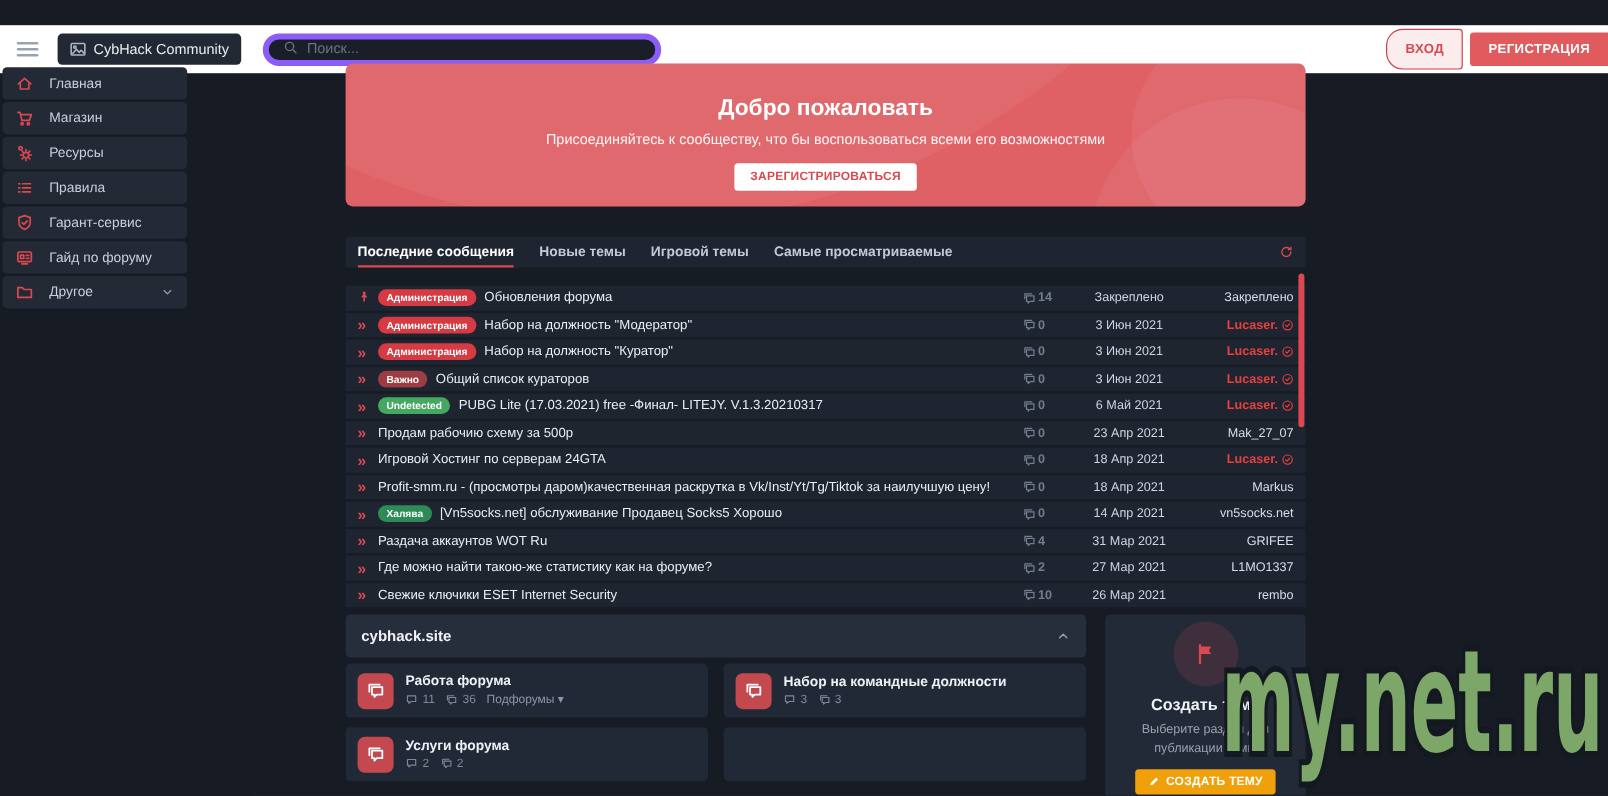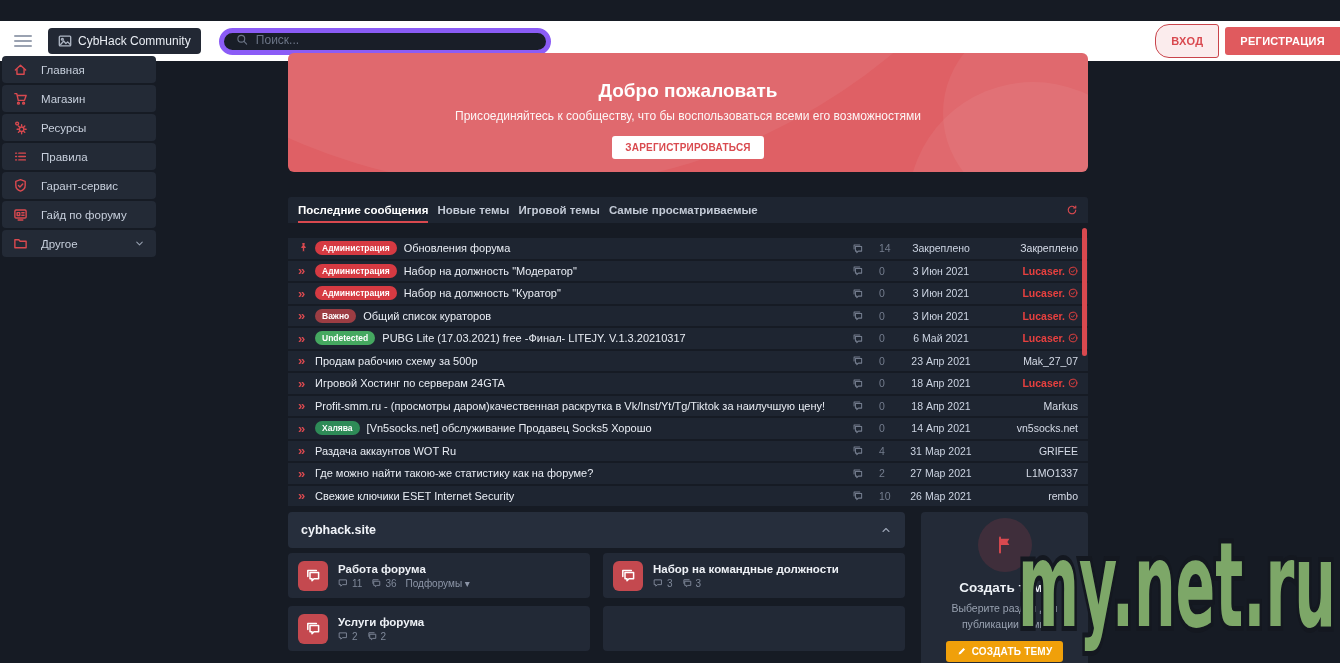--- a/index.html
+++ b/index.html
@@ -52,38 +52,38 @@
   .hero .c3 { width:250px; height:250px; right:-70px; bottom:-160px; }
   .hero-inner { position:relative; }
   .hero h1 { margin-top:27px; font-size:19px; font-weight:bold; }
   .hero p { margin-top:7px; font-size:12px; opacity:.94;text-align:center; }
   .hero .cta { display:inline-block; margin-top:13px; background:#fff; color:#d94a4f;
     font-size:10px; font-weight:bold; padding:6px 13px; border-radius:3px; cursor:pointer; letter-spacing:.2px; }
 
   
   .tabsbar { position:absolute; left:288px; top:197px; width:800px; height:26px;
     background:#1e2531; border-radius:3px 3px 0 0; display:flex; align-items:center;
-    padding:0 10px; gap:9px; }
+    padding:0 10px; gap:21px; }
   .tab { font-size:11.5px; font-weight:bold; color:#c3cad6; height:26px;
     line-height:26px; cursor:pointer; white-space:nowrap; }
   .tab.active { color:#fff; box-shadow:inset 0 -2px 0 #d9494f; }
   .refresh { margin-left:auto; width:12px; height:12px; color:#d9494f; cursor:pointer; }
 
   
   .rows { position:absolute; left:288px; top:238px; width:800px; }
   .trow { height:20.5px; margin-bottom:2px; background:#1e2531; display:flex;
     align-items:center; padding:0 10px; }
   .trow .lead { width:17px; color:#d9494f; font-weight:bold; font-size:13px; line-height:1; flex:none; }
   .trow .lead .ic { width:11px; height:11px; color:#d9494f; }
   .badge { font-size:8.5px; font-weight:bold; color:#fff; padding:2px 7px;
     border-radius:8px; margin-right:7px; white-space:nowrap; flex:none; }
   .ttitle { flex:1; font-size:11px; color:#e9edf4; white-space:nowrap; overflow:hidden;
     text-overflow:ellipsis; cursor:pointer; }
-  .treplies { width:42px; display:flex; gap:16px; color:#747d8e; font-size:10.5px;
-    align-items:center; flex:none; }
+  .treplies { width:42px; display:flex; gap:2px; color:#747d8e; font-size:10.5px;
+    align-items:center; flex:none;font-weight:bold; }
   .treplies .ic { width:11px; height:11px; color:#747d8e; }
   .tdate { width:94px; text-align:center; color:#ccd4e2; font-size:10.5px; flex:none; }
   .tauthor { width:90px; font-size:10.5px; color:#d6dce8; display:flex;
     justify-content:flex-end; gap:3px; align-items:center; flex:none; cursor:pointer; }
   .tauthor.red { color:#e8403f; font-weight:bold; }
   .tauthor .vcheck { width:10px; height:10px; color:#e8403f; display:none; }
   .tauthor.red .vcheck { display:inline-flex; }
   .scrollthumb { position:absolute; left:1082px; top:228px; width:5px; height:128px;
     background:#d9494f; border-radius:3px; cursor:pointer; }
 

